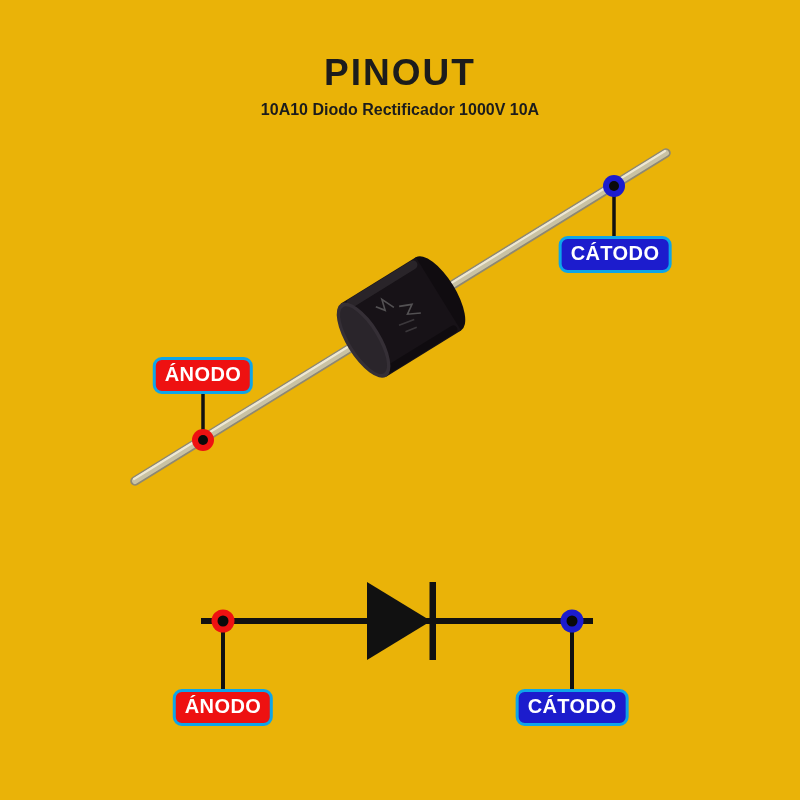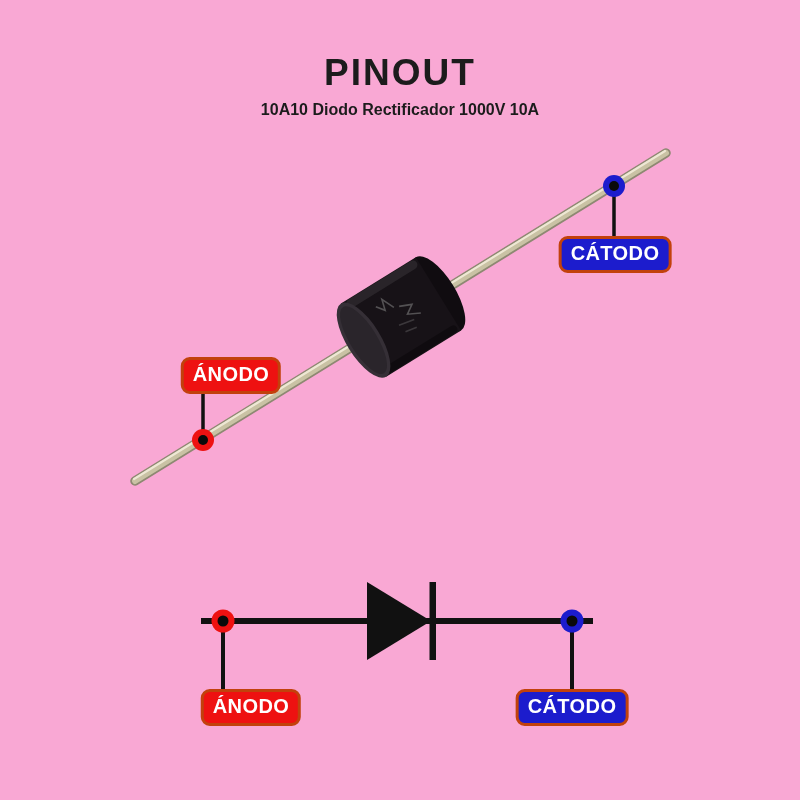--- a/index.html
+++ b/index.html
@@ -1,35 +1,35 @@
 <!DOCTYPE html>
 <html><head>
 <meta charset="utf-8">
 <style>
   html,body{margin:0;padding:0;background:#ffffff;}
   .canvas{
-    position:relative;width:800px;height:800px;background:#f9a8d4;overflow:hidden;
+    position:relative;width:800px;height:800px;background:#eab308;overflow:hidden;
     font-family:"Liberation Sans", sans-serif;
   }
   .title{
     position:absolute;top:52px;left:0;width:800px;text-align:center;
     font-size:37px;font-weight:800;color:#1c1c1c;letter-spacing:2px;
   }
   .subtitle{
     position:absolute;top:101px;left:0;width:800px;text-align:center;
     font-size:16px;font-weight:700;color:#1c1c1c;letter-spacing:0px;
   }
   .gfx{position:absolute;left:0;top:0;width:800px;height:800px;}
   .pin-label{
     position:absolute;transform:translateX(-50%);
     color:#ffffff;font-weight:700;font-size:20px;letter-spacing:0.4px;
-    padding:3px 9px 5px 9px;border:3px solid #c2410c;border-radius:9px;
+    padding:3px 9px 5px 9px;border:3px solid #0ea5e9;border-radius:9px;
     white-space:nowrap;line-height:1.15;
   }
-  .pin-red{background:#ee1111;margin-left:28px;}
+  .pin-red{background:#ee1111;}
   .pin-blue{background:#1c1ccd;}
 </style>
 </head>
 <body>
 
 <div class="canvas">
 
   <div class="title">PINOUT</div>
   <div class="subtitle">10A10 Diodo Rectificador 1000V 10A</div>
 

